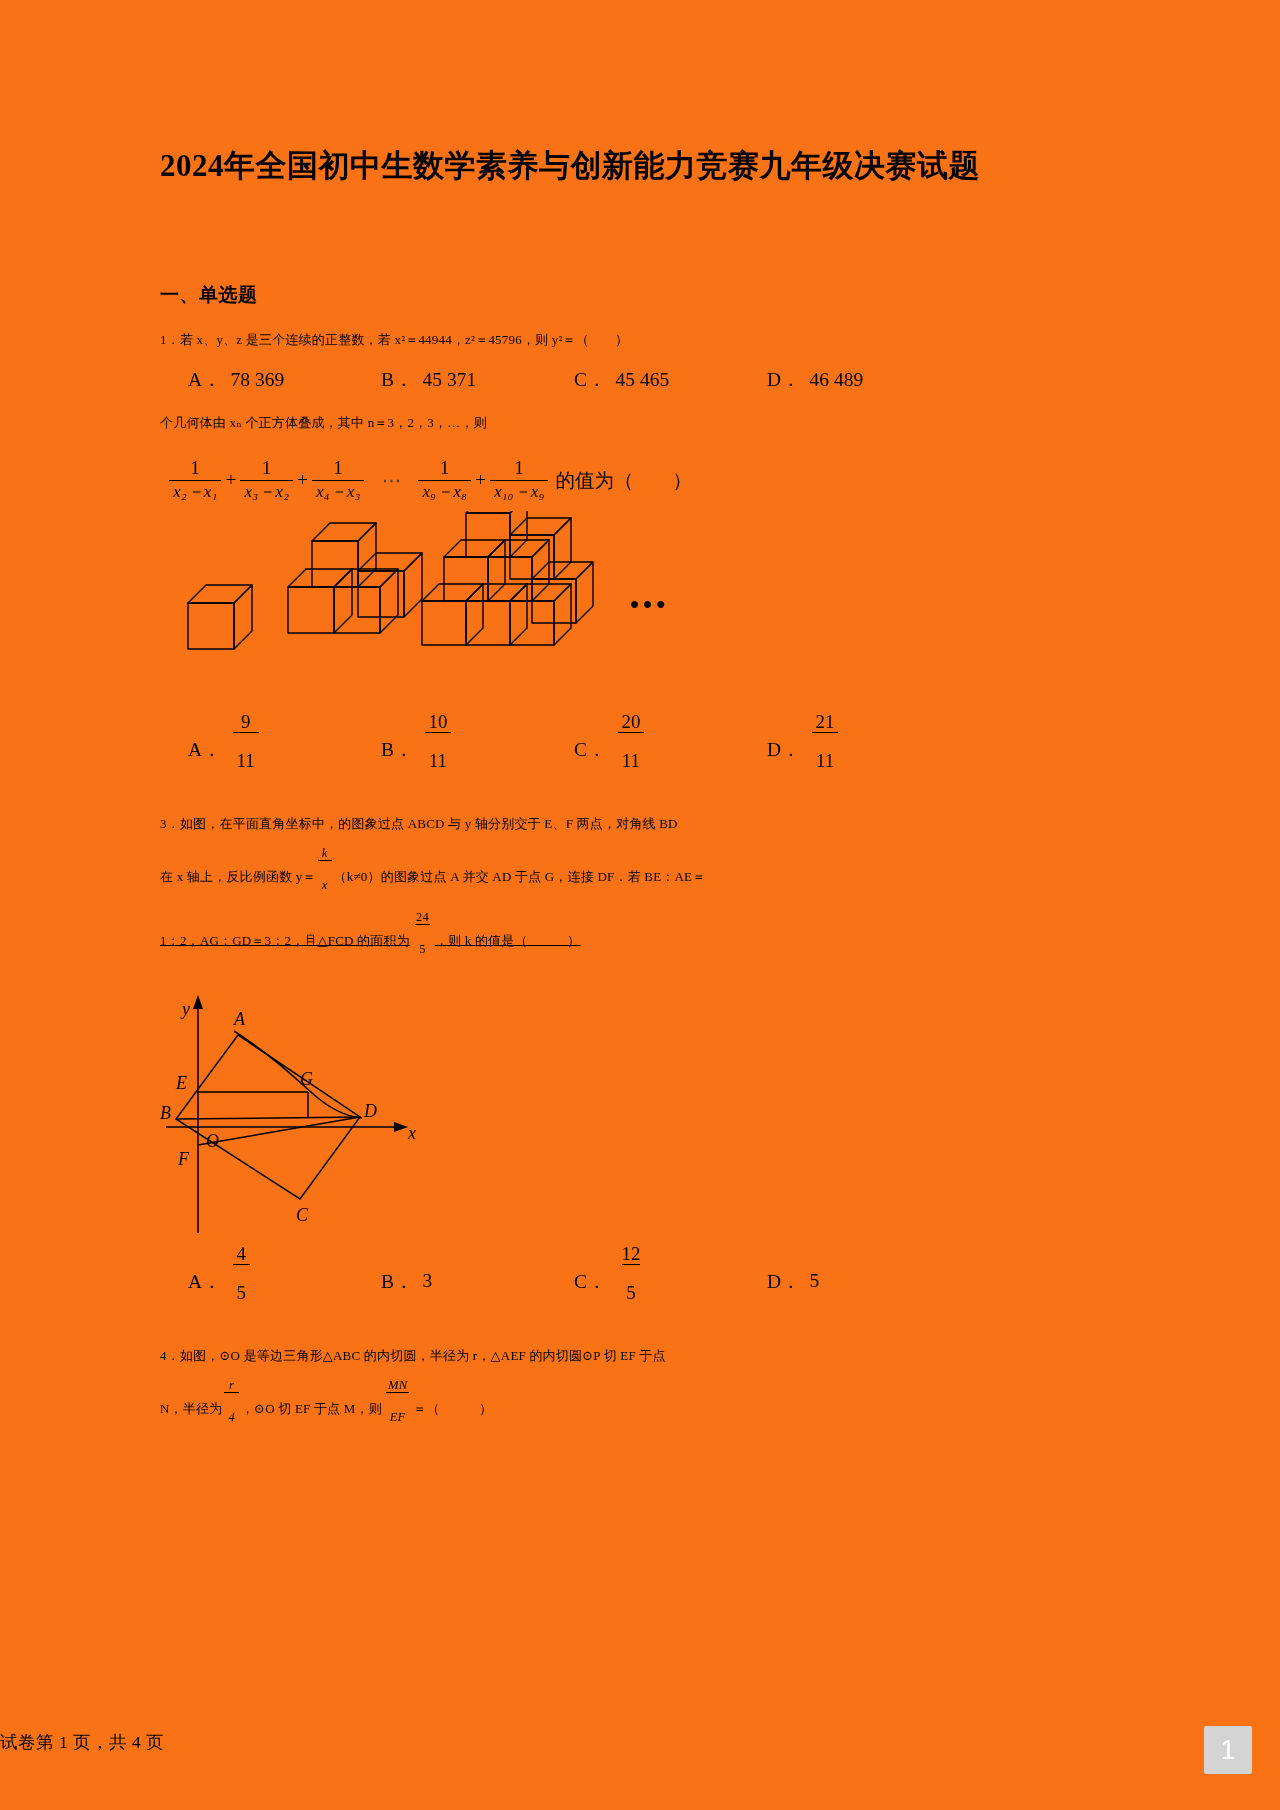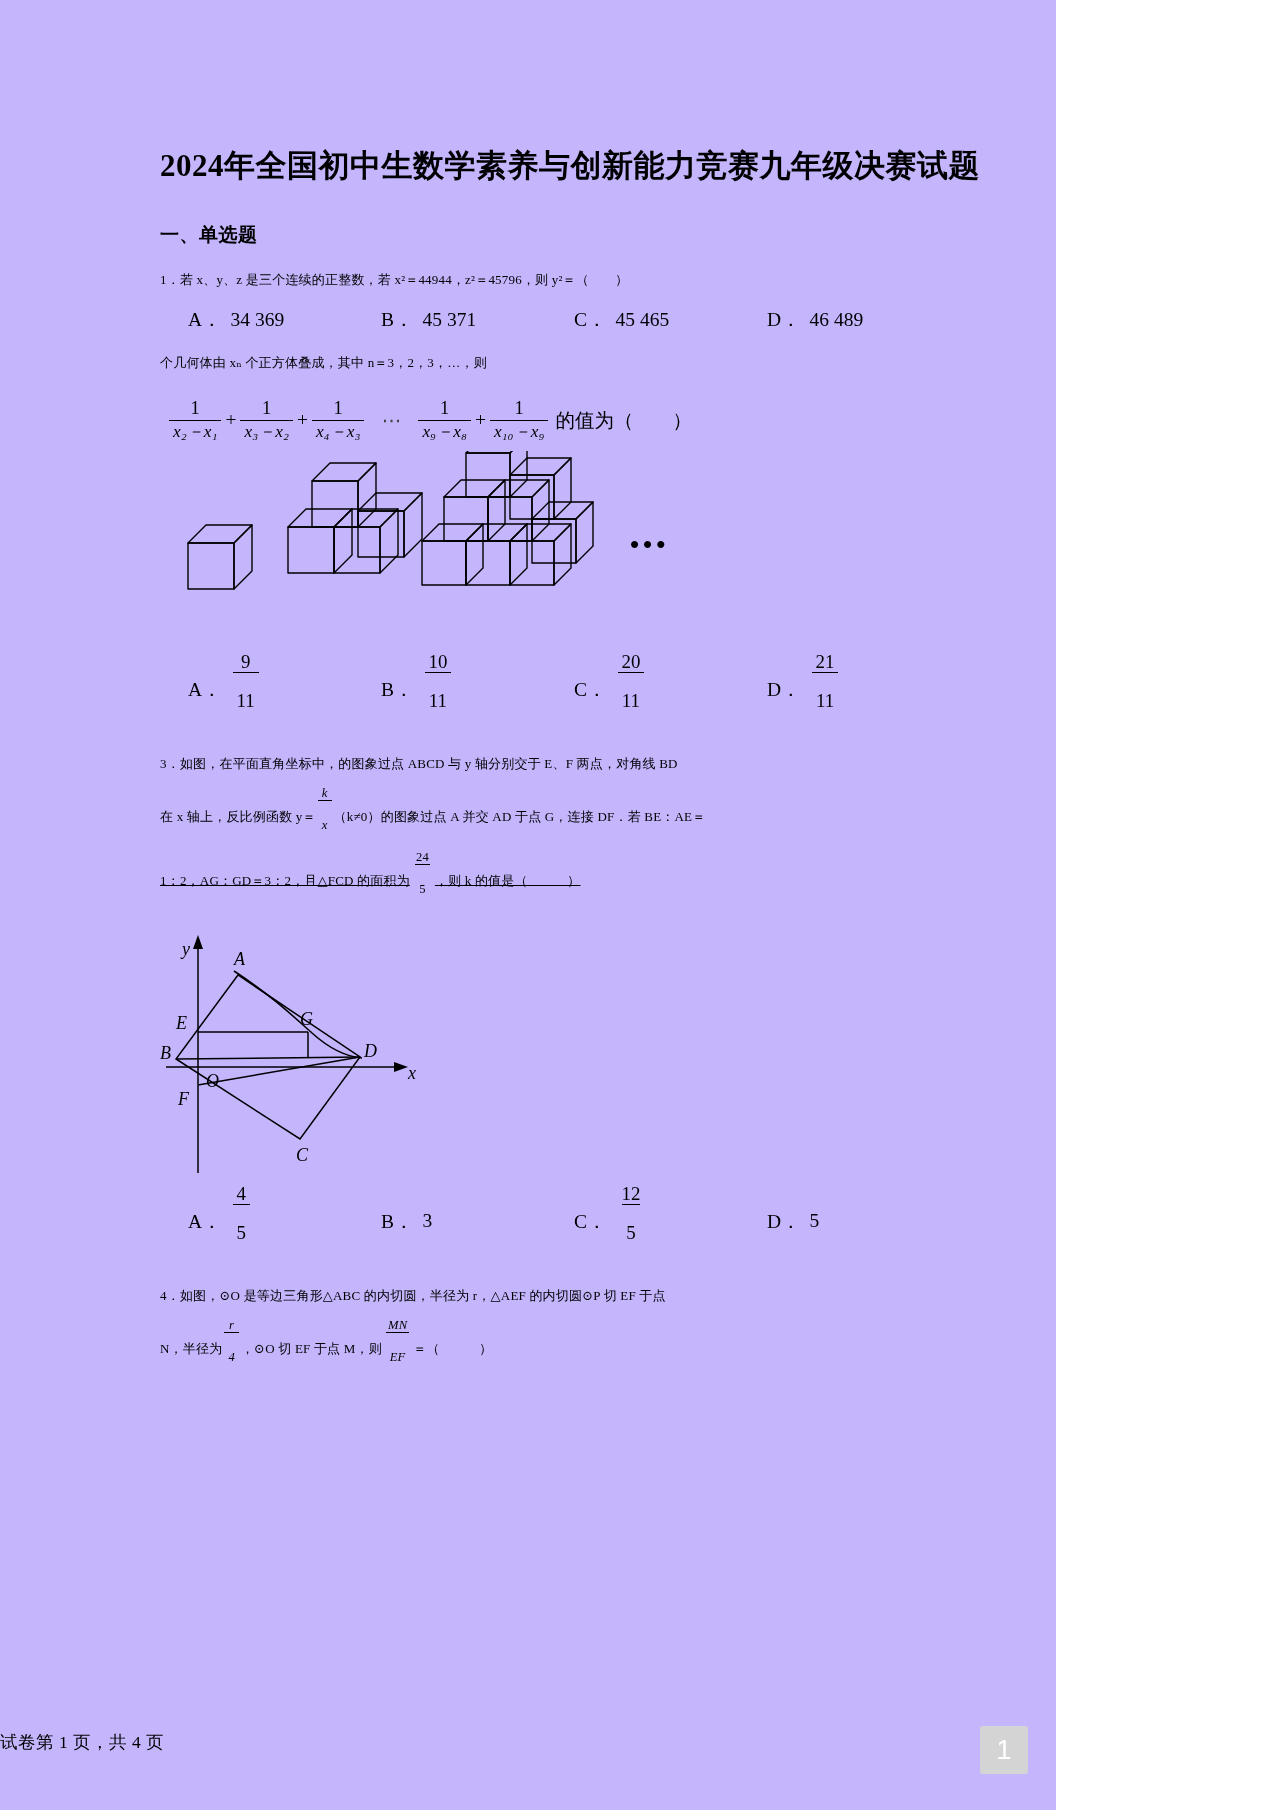--- a/index.html
+++ b/index.html
@@ -5,23 +5,23 @@
   html,body{margin:0;padding:0;}
   body{
     width:1280px;
     background:#ffffff;
     font-family:"Liberation Serif","DejaVu Serif",serif;
     color:#000;
     -webkit-font-smoothing:antialiased;
   }
   .page{
     position:relative;
-    width:1056px;
+    width:1280px;
     height:1810px;
-    background:#c4b5fd;
+    background:#f97316;
     overflow:hidden;
   }
   .content{
     position:absolute;
     left:160px;
     top:0;
     width:800px;
   }
 
   
@@ -32,21 +32,21 @@
     letter-spacing:0.5px;
     margin:146px 0 0 0;
     line-height:1.3;
     white-space:nowrap;
   }
 
   
   .section-head{
     font-size:19px;
     font-weight:bold;
-    margin-top:36px;
+    margin-top:96px;
     margin-bottom:10px;
     letter-spacing:0.5px;
   }
 
   
   .q{
     font-size:13px;
     line-height:44px;
     text-align:justify;
     letter-spacing:0.2px;
@@ -153,21 +153,21 @@
 
     <div class="q">
       <div class="q-line">
         <span>1．</span><span>若 x、y、z 是三个连续的正整数，若 x²＝44944，z²＝45796，则 y²＝（　　）</span>
       </div>
     </div>
 
     <div class="opts">
       <div class="opt">
         <span class="lab">A．</span>
-        <span>34 369</span>
+        <span>78 369</span>
       </div>
       <div class="opt">
         <span class="lab">B．</span>
         <span>45 371</span>
       </div>
       <div class="opt">
         <span class="lab">C．</span>
         <span>45 465</span>
       </div>
       <div class="opt">

